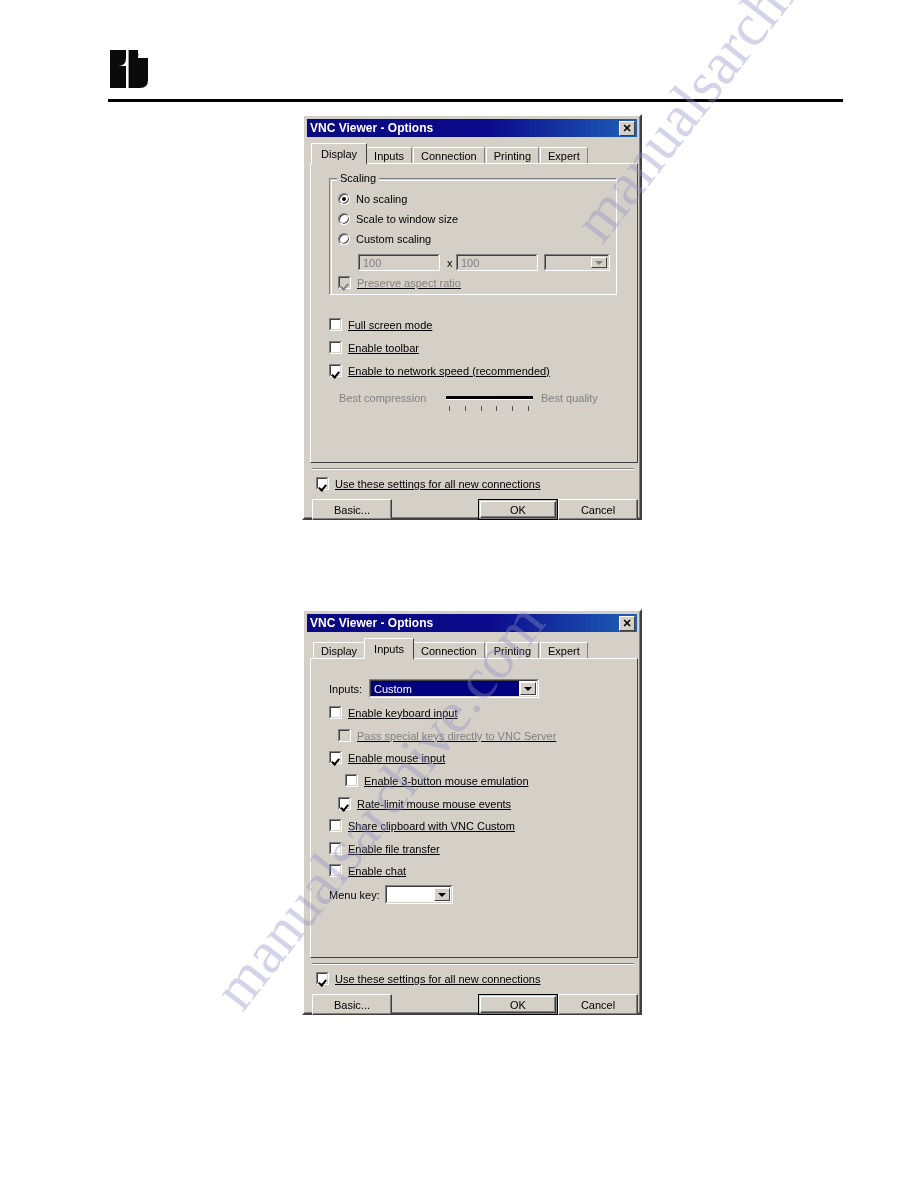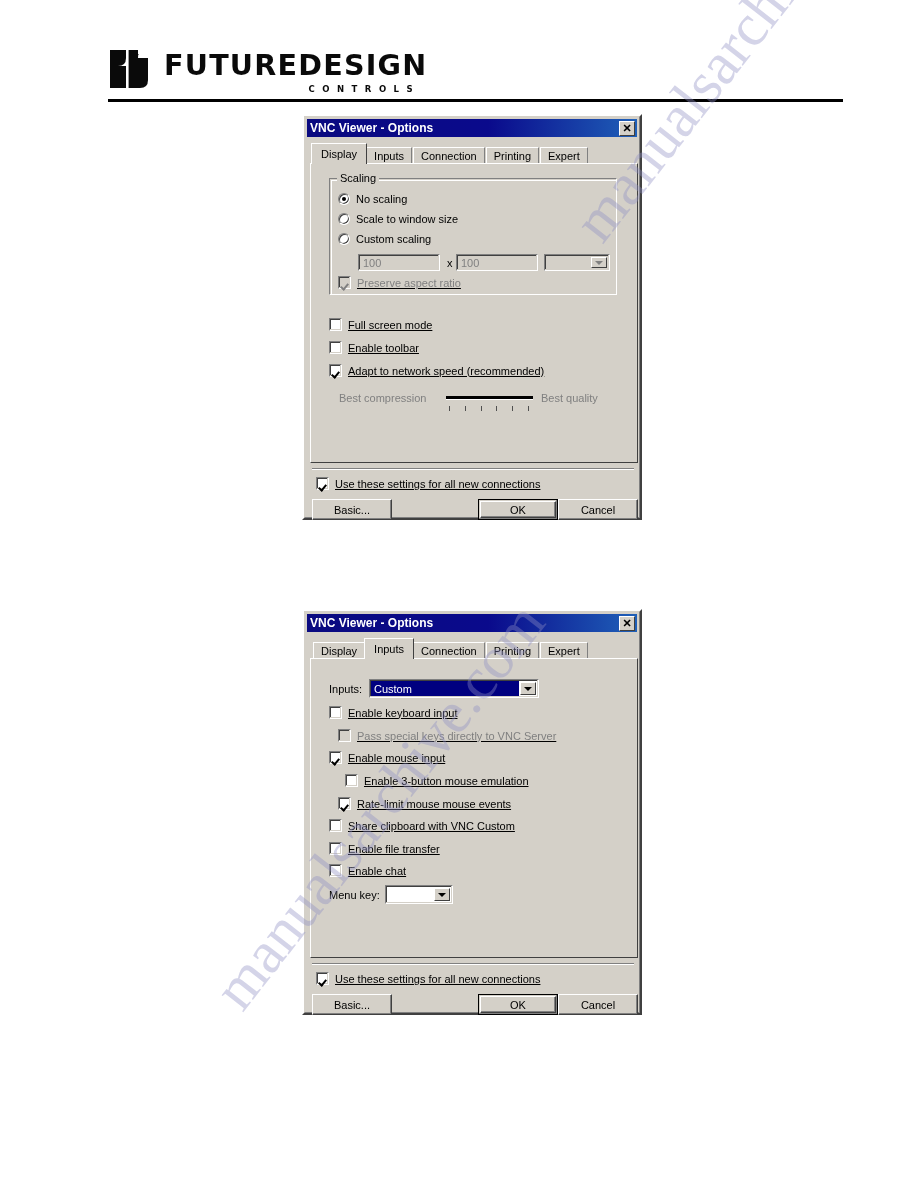--- a/index.html
+++ b/index.html
@@ -435,24 +435,20 @@
   <div id="logo-block">
     <div id="logo-mark">
       <svg width="42" height="46" viewBox="0 0 42 46" xmlns="http://www.w3.org/2000/svg">
         <path d="M2 4 H18 V12 Q18 20 10 20 H2 Z" fill="#0a0a0a"></path>
         <path d="M2 20 H18 V42 H2 Z" fill="#0a0a0a"></path>
         <path d="M20 4 H30 V42 H20 Z" fill="#0a0a0a"></path>
         <path d="M32 8 H40 V34 Q40 42 32 42 H30 V8 Z" fill="#0a0a0a"></path>
         <path d="M19.2 4 H20.6 V42 H19.2 Z" fill="#ffffff"></path>
         <path d="M30 12 Q30 4 38 4 H40 V12 H30 Z" fill="#ffffff"></path>
       </svg>
-    </div>
-    <div id="logo-wordmark">
-      <div class="wm-main">FUTUREDESIGN</div>
-      <div class="wm-sub">CONTROLS</div>
     </div>
   </div>
   <div id="header-rule"></div>
 </div>
 
 <div class="dialog" id="dlg1" style="left:302px; top:114px; width:340px; height:406px;">
   <div class="dlg-inner-border"></div>
 
   <div class="titlebar">
     <span class="titlebar-text">VNC Viewer - Options</span>
@@ -509,21 +505,21 @@
     <div class="check-row" style="left:18px; top:154px;">
       <span class="checkbox"></span>
       <span>Full screen mode</span>
     </div>
     <div class="check-row" style="left:18px; top:177px;">
       <span class="checkbox"></span>
       <span>Enable toolbar</span>
     </div>
     <div class="check-row" style="left:18px; top:200px;">
       <span class="checkbox checked"></span>
-      <span>Adapt to network speed (recommended)</span>
+      <span>Enable to network speed (recommended)</span>
     </div>
 
     <div class="slider-label" style="left:28px; top:228px;">Best compression</div>
     <div class="slider-label" style="left:230px; top:228px;">Best quality</div>
     <div class="slider-track" style="left:135px; top:232px; width:87px;"></div>
     <div class="slider-ticks" style="left:138px; top:242px; width:80px;">
       <i class="tick"></i>
       <i class="tick"></i>
       <i class="tick"></i>
       <i class="tick"></i>

